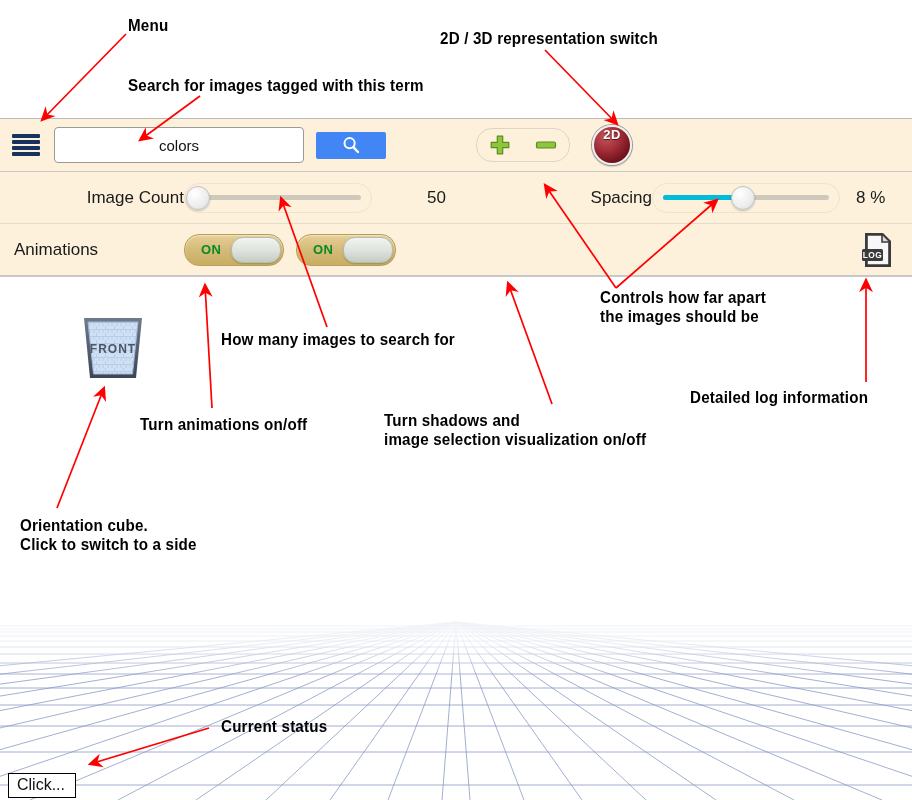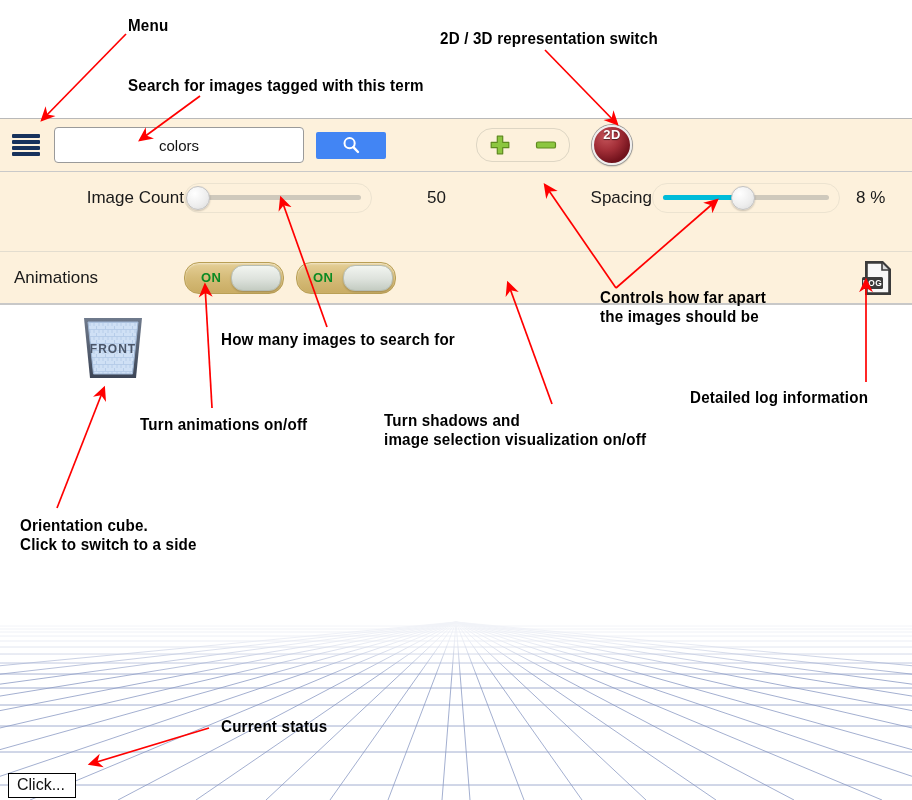--- a/index.html
+++ b/index.html
@@ -20,21 +20,21 @@
   .panel{
     position:absolute;left:0;top:118px;width:912px;
     background:#fdf1dc;
     border-top:1px solid #b9b9b9;
     border-bottom:2px solid #c8c8c8;
     box-sizing:border-box;
   }
   .row{display:flex;align-items:center;box-sizing:border-box;}
   .row-search{height:52px;padding:0 12px;}
   .row-sliders{height:52px;padding:0 14px;border-top:1px solid #c9c9c9;text-align:right;}
-  .row-toggles{height:52px;padding:0 14px;border-top:1px solid #e3ddcf;margin-top:28px;}
+  .row-toggles{height:52px;padding:0 14px;border-top:1px solid #e3ddcf;}
 
   
   .hamburger{width:28px;height:22px;display:flex;flex-direction:column;justify-content:space-between;cursor:pointer;margin-right:14px;}
   .hamburger i{display:block;height:4px;background:#17325c;border-radius:1px;}
 
   
   .search-input{
     width:250px;height:36px;box-sizing:border-box;
     border:1px solid #9a9a9a;background:#fff;
     font-size:15px;color:#111;padding:0 5px;

